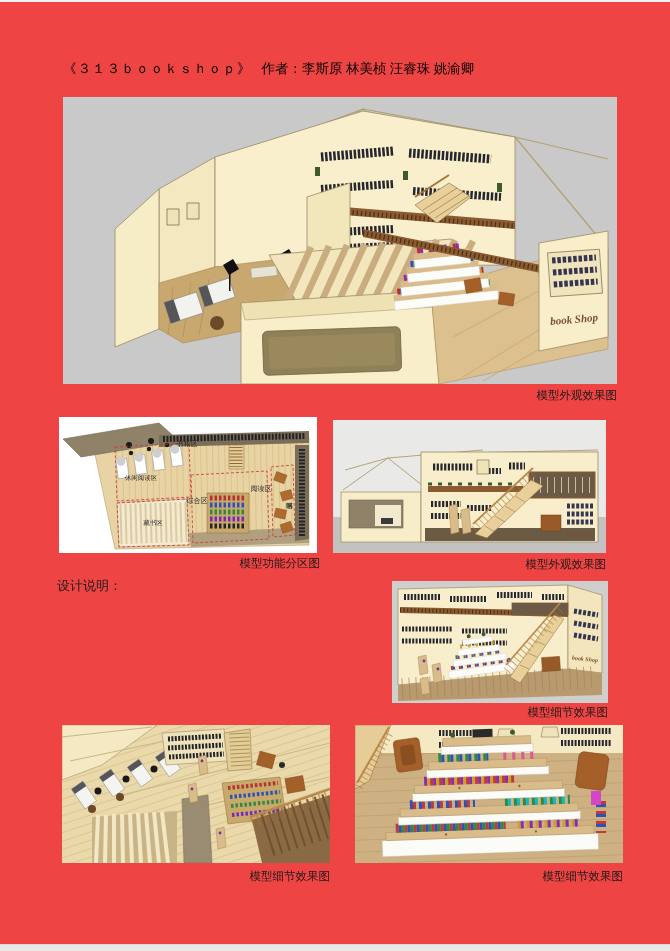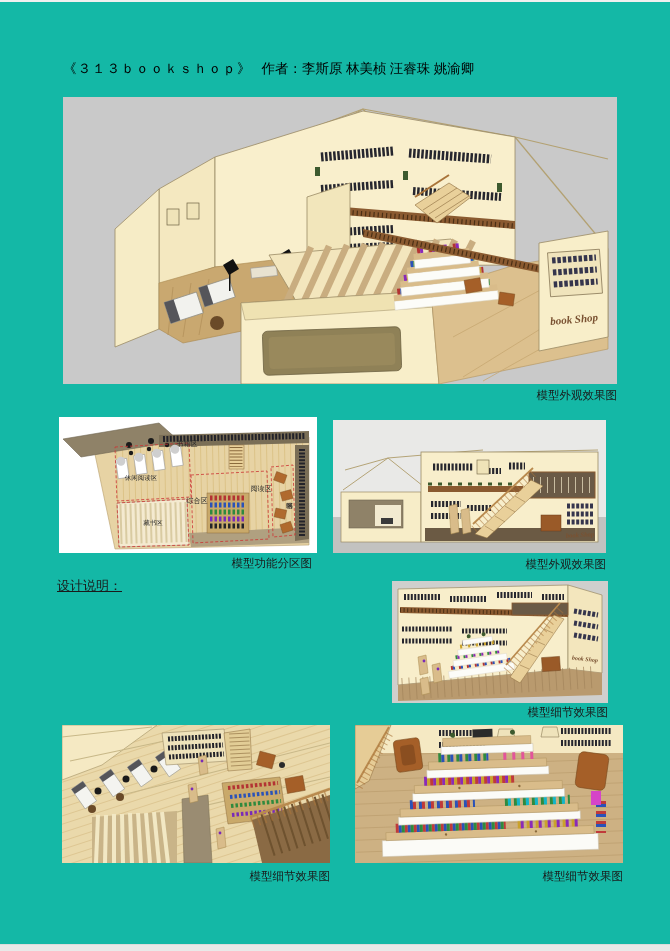--- a/index.html
+++ b/index.html
@@ -1,26 +1,26 @@
 <!DOCTYPE html>
 <html><head>
 <meta charset="utf-8">
 <style>
   html,body{margin:0;padding:0;background:#fff;}
-  .page{position:relative;width:670px;height:951px;background:#14b8a6;overflow:hidden;
+  .page{position:relative;width:670px;height:951px;background:#ef4444;overflow:hidden;
         font-family:"Liberation Serif","DejaVu Serif",serif;color:#111;}
   .edge-top{position:absolute;left:0;top:0;width:670px;height:2px;background:#f0f0ef;}
   .edge-bottom{position:absolute;left:0;top:944px;width:670px;height:7px;background:#e9e9e8;border-top:1px solid #dcdcdb;}
   .title-line{position:absolute;left:63px;top:60px;font-size:13.5px;white-space:nowrap;color:#000;}
   .title-line .book{letter-spacing:1px;}
   .title-line .authors{margin-left:10px;}
   .fig{position:absolute;}
   .fig svg{display:block;width:100%;height:100%;}
   .caption{position:absolute;text-align:right;font-size:11.5px;color:#1a1a1a;}
-  .desc{position:absolute;left:57px;top:575px;width:334px;font-size:13px;line-height:22px;color:#1a1a1a;text-decoration:underline;}
+  .desc{position:absolute;left:57px;top:575px;width:334px;font-size:13px;line-height:22px;color:#1a1a1a;}
   .desc .head{margin:0;}
   .desc .body{margin:0;text-indent:62px;text-align:justify;}
 </style>
 </head>
 <body>
 
 <div class="page">
   <div class="edge-top"></div>
 
   <div class="title-line">
@@ -224,21 +224,21 @@
         <rect x="222" y="106" width="11" height="9" transform="rotate(-18 227 110)"></rect>
       </g>
       <text x="128" y="29" font-size="7" fill="#2a2a2a" text-anchor="middle">书籍区</text>
       <text x="82" y="63" font-size="6.5" fill="#2a2a2a" text-anchor="middle">休闲阅读区</text>
       <text x="94" y="108" font-size="6.5" fill="#2a2a2a" text-anchor="middle">藏书区</text>
       <text x="138" y="86" font-size="7" fill="#2a2a2a" text-anchor="middle">综合区</text>
       <text x="202" y="74" font-size="7" fill="#2a2a2a" text-anchor="middle">阅读区</text>
       <text x="231" y="80" font-size="6.5" fill="#2a2a2a" style="writing-mode:vertical-rl;">书籍区</text>
     </svg>
   </div>
-  <div class="caption" style="left:54px;top:556px;width:258px;">模型功能分区图</div>
+  <div class="caption" style="left:62px;top:556px;width:258px;">模型功能分区图</div>
 
   <div class="fig" style="left:333px;top:420px;width:273px;height:133px;">
     <svg viewBox="0 0 273 133">
       <rect width="273" height="133" fill="#e9e9e7"></rect>
       <rect y="97" width="273" height="36" fill="#c2c2c0"></rect>
       <g stroke="#b5a477" stroke-width="1" fill="none">
         <path d="M10,70 L55,38 L150,30"></path>
           <path d="M55,38 L95,70"></path>
           <path d="M55,38 L12,50"></path>
           <path d="M88,34 L265,30"></path>

